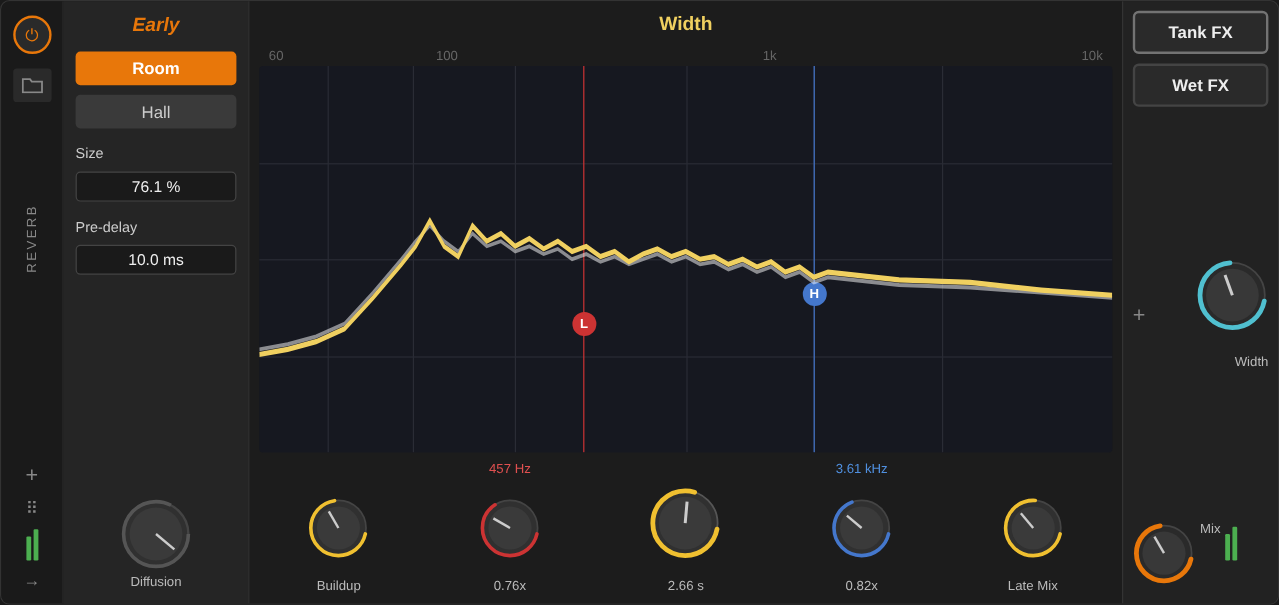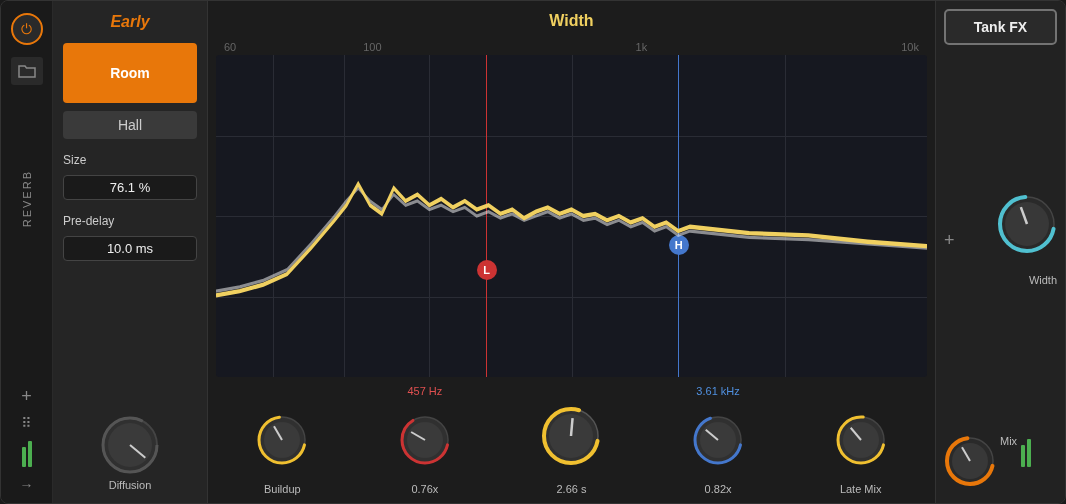--- a/index.html
+++ b/index.html
@@ -120,21 +120,21 @@
       font-weight: bold;
       text-align: center;
       margin-bottom: 4px;
       font-style: italic;
     }
     .room-btn {
       background: #e8770a;
       color: #fff;
       border: none;
       border-radius: 4px;
-      padding: 22px 0;
+      padding: 6px 0;
       font-size: 14px;
       cursor: pointer;
       font-weight: bold;
       width: 100%;
     }
     .hall-btn {
       background: #3a3a3a;
       color: #ccc;
       border: none;
       border-radius: 4px;
@@ -492,20 +492,21 @@
           </svg>
         </div>
         <div class="knob-label">Late Mix</div>
       </div>
 
     </div>
   </div>
 
   <div class="right-section">
     <button class="tank-fx-btn">Tank FX</button>
+    <button class="wet-fx-btn">Wet FX</button>
 
     <div class="right-middle">
       <button class="plus-btn-right">+</button>
       <div class="width-group">
 
         <div class="knob knob-large">
           <svg viewBox="0 0 60 60">
             <circle cx="30" cy="30" r="27" fill="#2a2a2a" stroke="#444" stroke-width="1.5"></circle>
             <circle cx="30" cy="30" r="27" fill="none" stroke="#50c0d0" stroke-width="4" stroke-dasharray="120 50" stroke-dashoffset="-5" stroke-linecap="round"></circle>
             <circle cx="30" cy="30" r="22" fill="#383838"></circle>

